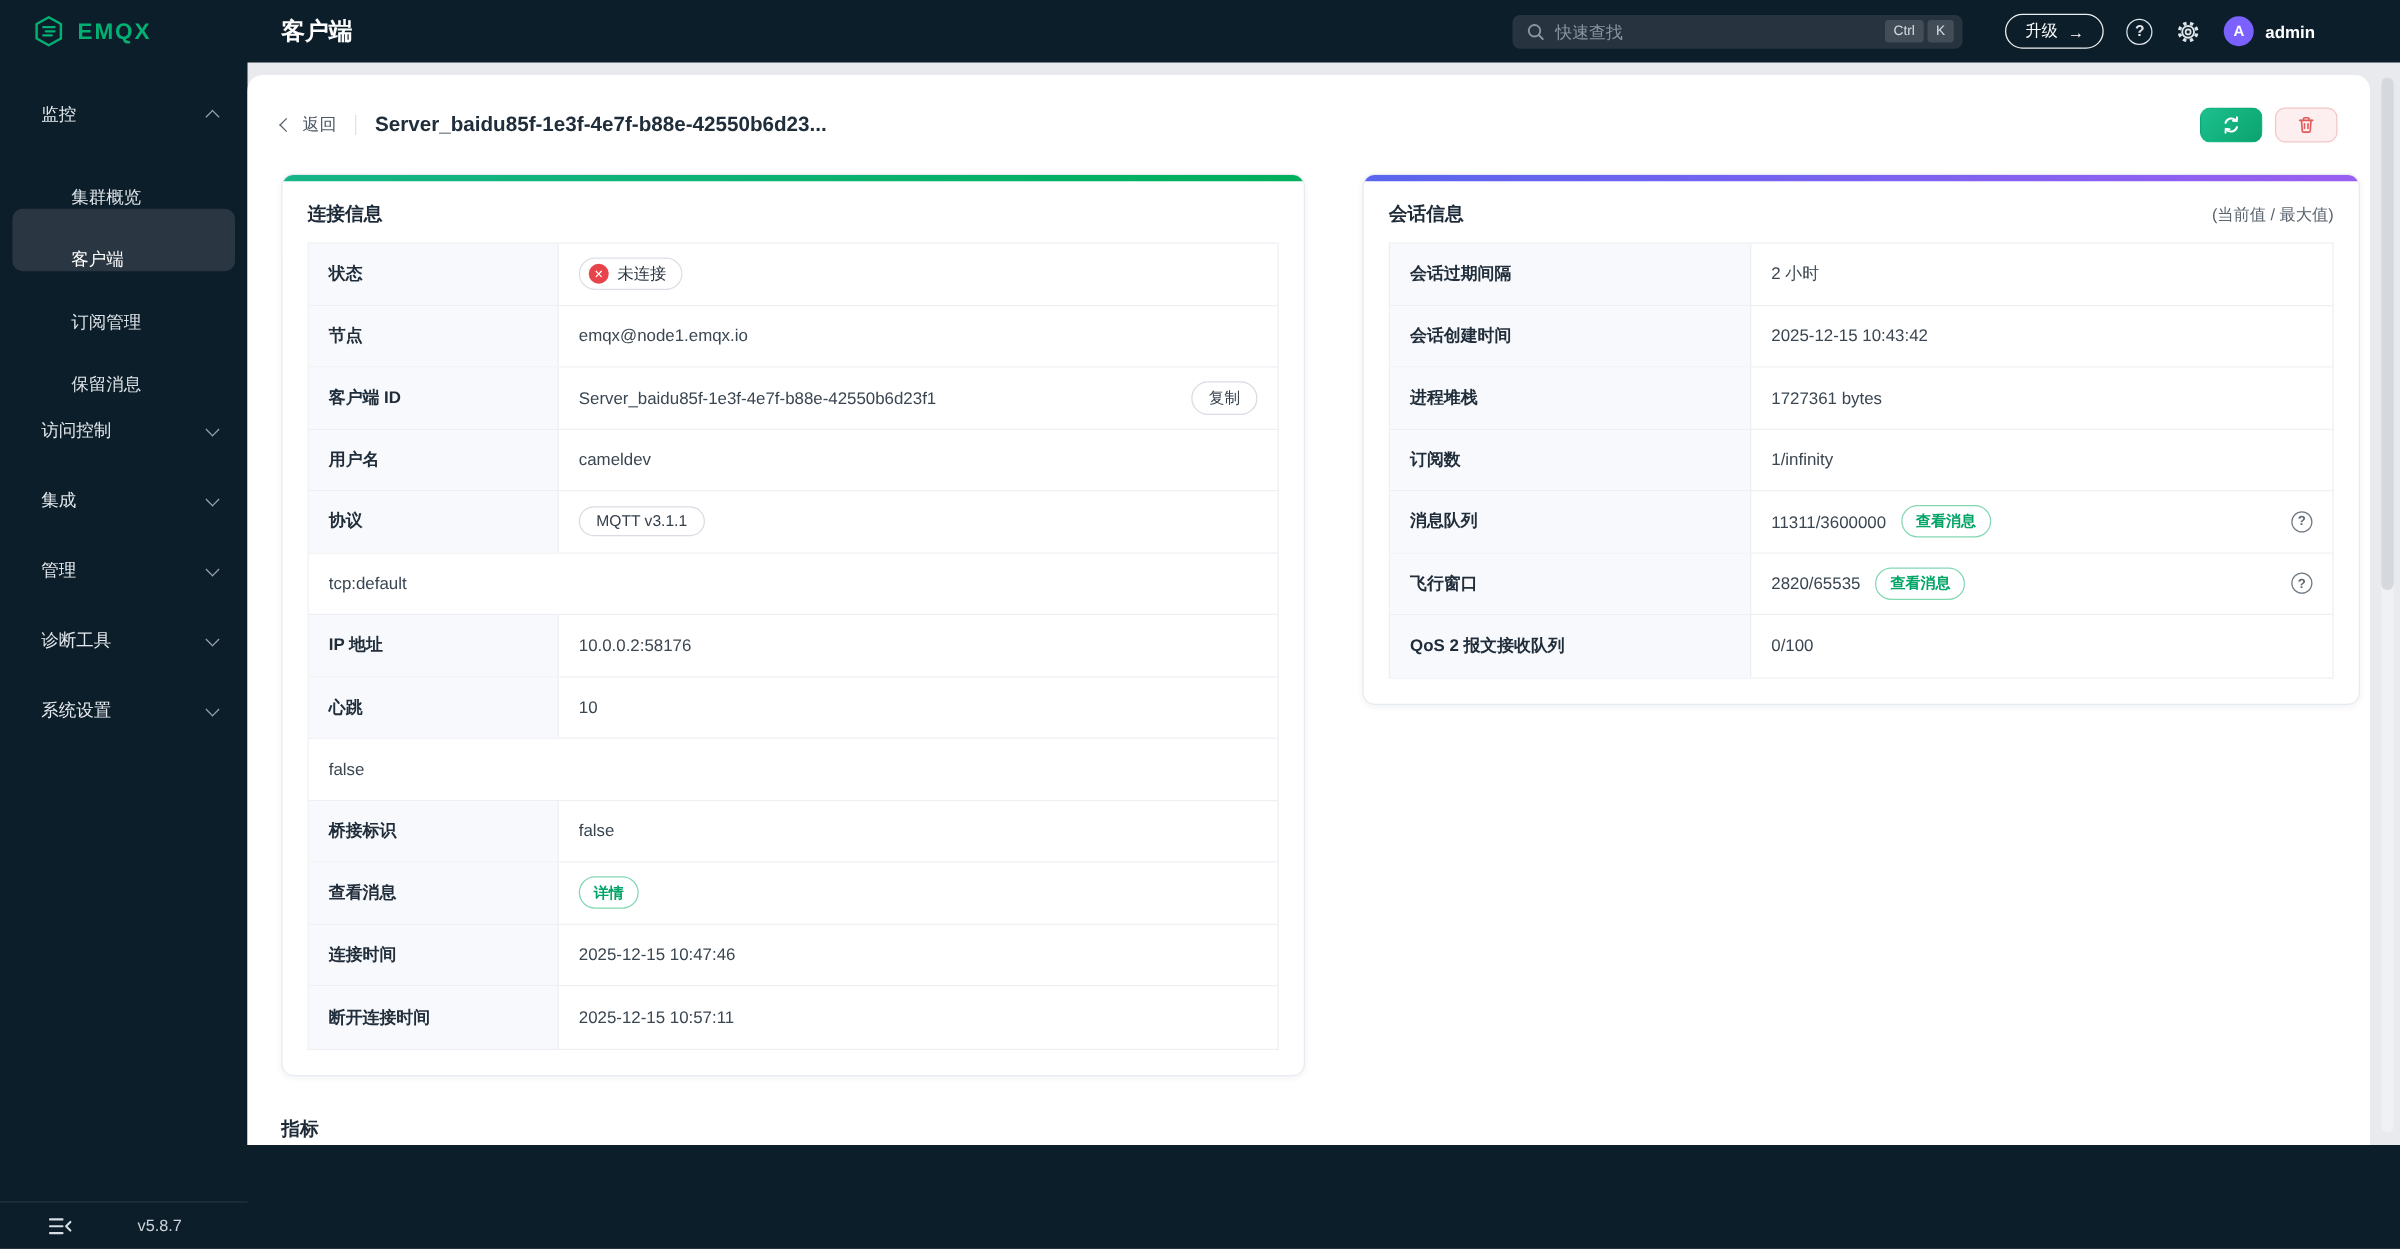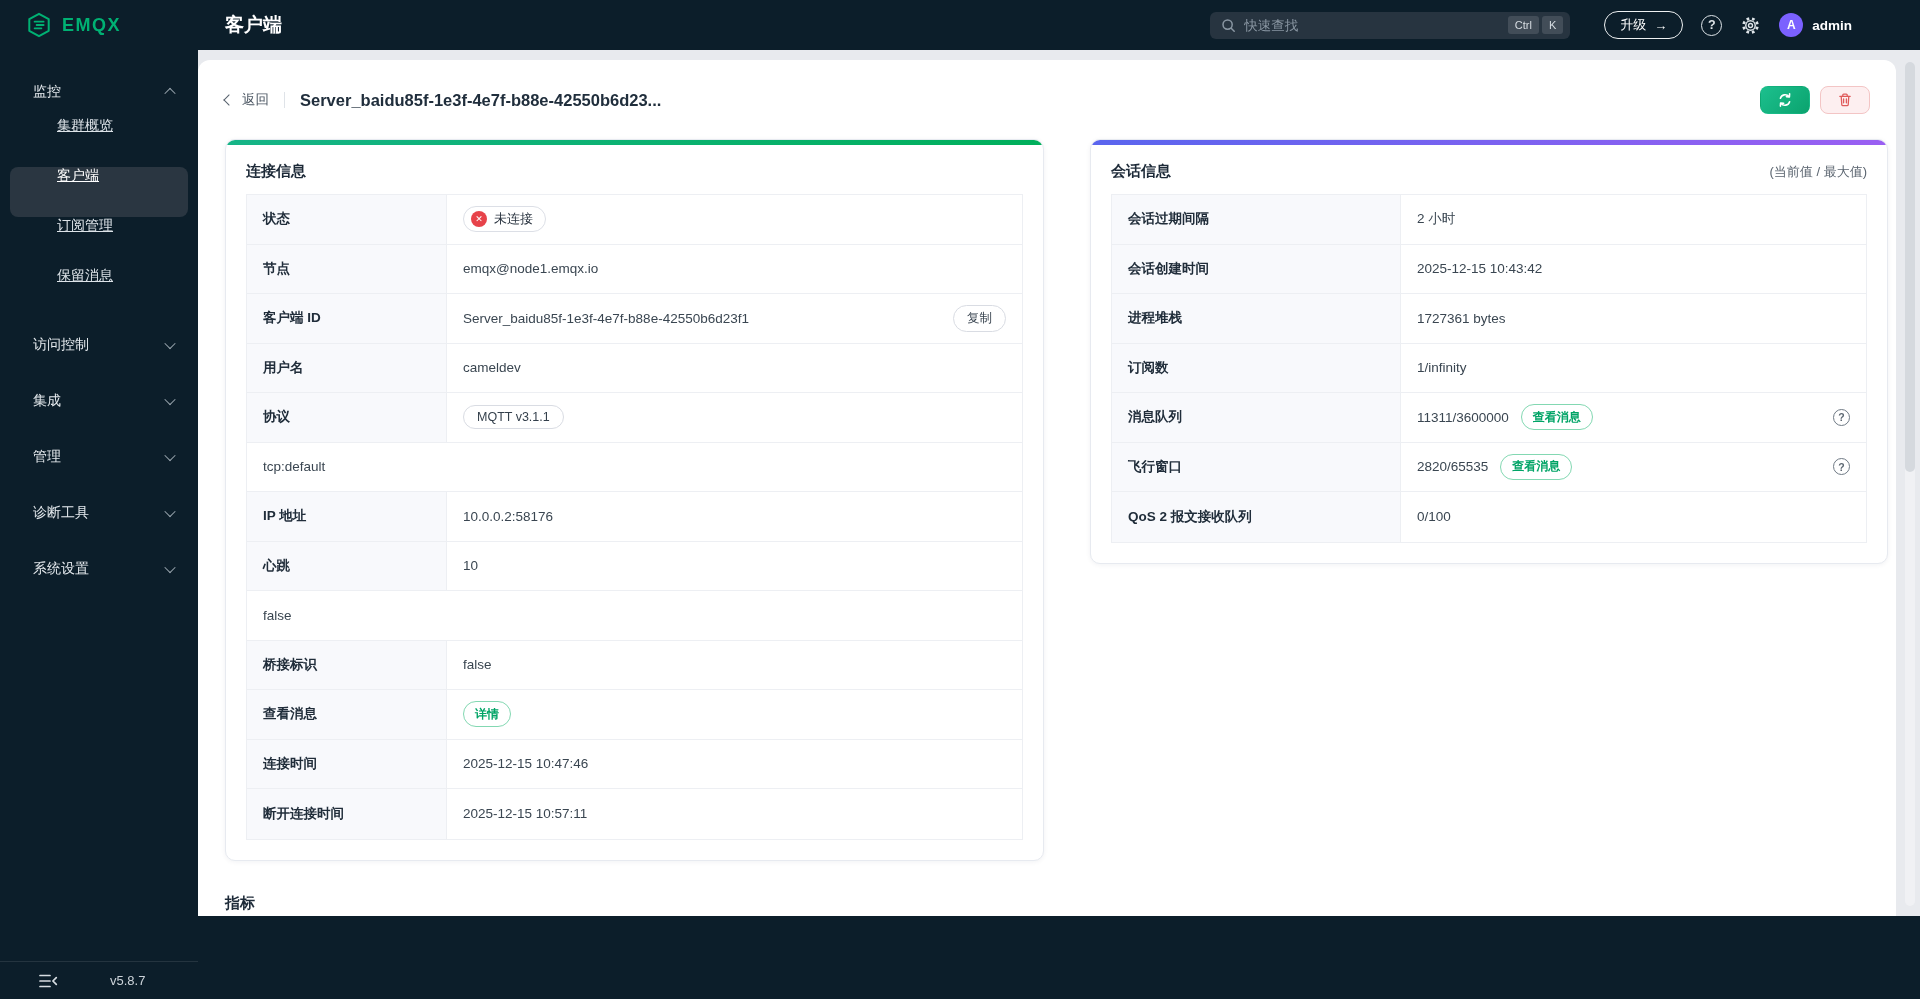--- a/index.html
+++ b/index.html
@@ -23,21 +23,21 @@
   .q-circle { width:21px; height:21px; border-radius:50%; border:1.7px solid #dfe5e9; color:#dfe5e9; font-size:12.5px; font-weight:600; display:flex; align-items:center; justify-content:center; }
   .avatar { margin-left:18px; width:24px; height:24px; border-radius:50%; background:var(--avatar-purple,#7b61ff); color:#fff; font-size:12px; font-weight:700; display:flex; align-items:center; justify-content:center; }
   .username { margin-left:9px; color:#fff; font-size:13.5px; font-weight:600; }
 
   
   .body { flex:1; display:flex; min-height:0; }
   .sidebar { flex:0 0 198px; display:flex; flex-direction:column; color:#e4e9ed; }
   .sidebar nav { flex:1; padding-top:17px; }
   .nav-group { height:50px; display:flex; align-items:center; justify-content:space-between; padding:0 24px 0 33px; font-size:14px; font-weight:500; cursor:pointer; }
   .nav-group.tall { height:56px; }
-  .nav-sub-item { height:50px; margin:0 10px; display:flex; align-items:flex-start; padding-left:47px; font-size:14px; border-radius:8px; cursor:pointer; color:#dde3e8;text-decoration:underline; }
+  .nav-sub-item { height:50px; margin:0 10px; display:flex; align-items:flex-end; padding-left:47px; font-size:14px; border-radius:8px; cursor:pointer; color:#dde3e8; }
   .nav-sub-item.active { background:#2a3641; color:#fff; font-weight:500; }
   .chev { width:8px; height:8px; border-right:1.5px solid #9aa6af; border-bottom:1.5px solid #9aa6af; display:inline-block; }
   .chev.up { transform:rotate(-135deg) translate(-1px,-1px); }
   .chev.down { transform:rotate(45deg) translate(-1px,-1px); }
   .sidebar-footer { flex:0 0 38px; border-top:1px solid rgba(255,255,255,0.1); display:flex; align-items:center; padding-left:38px; }
   .sidebar-version { margin-left:52px; color:#ccd3d9; font-size:13px; }
 
   
   .main { flex:1; position:relative; background:#e8eaee; height:866px; }
   .panel { position:absolute; left:0; top:10px; right:24px; bottom:0; background:#fff; border-radius:12px 12px 0 0; overflow:hidden; }

